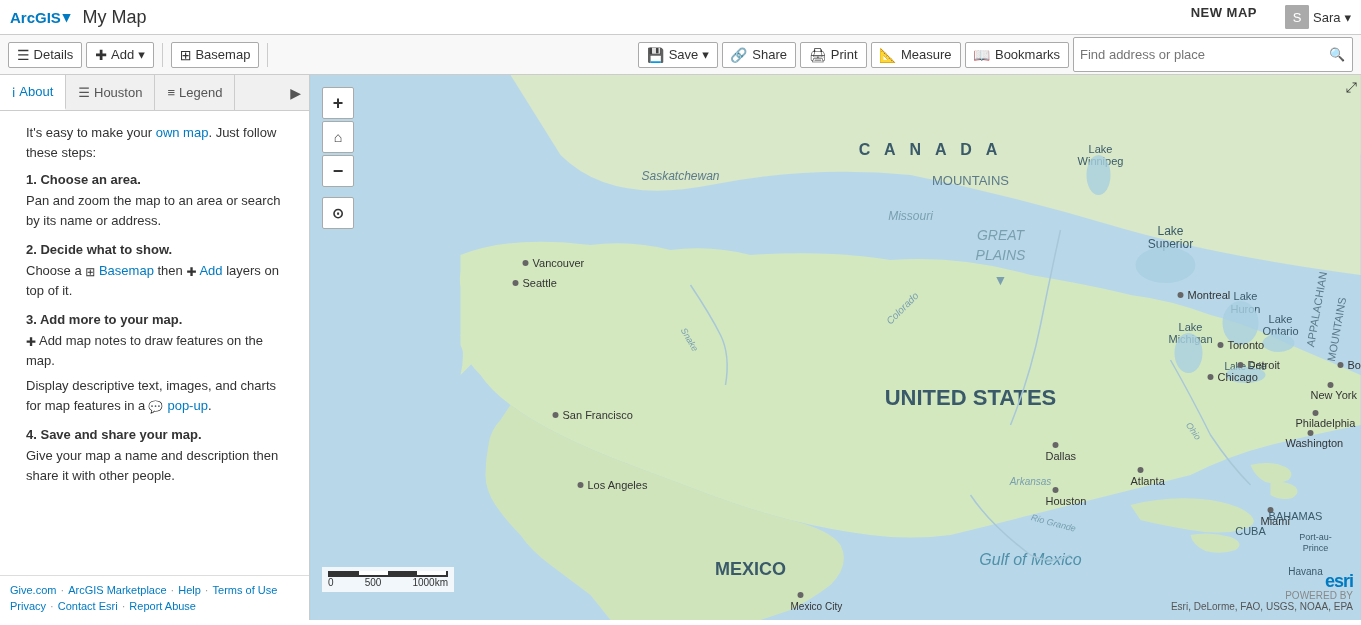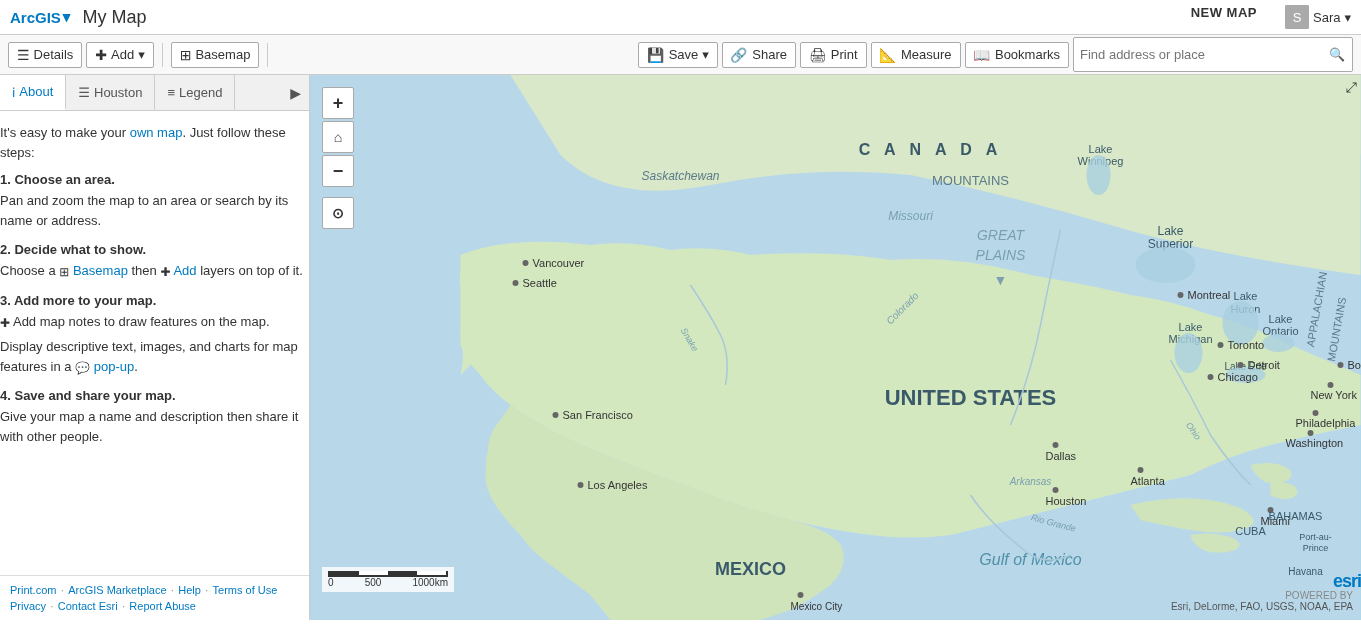--- a/index.html
+++ b/index.html
@@ -144,21 +144,21 @@
     }
     .sidebar-tab-icon { font-size: 13px; }
     #sidebar-collapse {
       margin-left: auto;
       padding: 0 8px;
       cursor: pointer;
       color: #555;
       font-size: 14px;
     }
     #sidebar-content {
-      padding: 12px 0;
+      padding: 12px 26px;
       overflow-y: auto;
       flex: 1;
     }
     #sidebar-content p { line-height: 1.5; margin-bottom: 10px; font-size: 13px; }
     #sidebar-content a { color: #007AC2; text-decoration: none; }
     .step-title { font-weight: bold; margin-bottom: 4px; margin-top: 0; font-size: 13px; }
     .step-num { color: #333; }
     .step-body { margin-left: 0; font-size: 13px; line-height: 1.5; }
     .inline-icon { font-size: 12px; vertical-align: middle; }
 
@@ -248,21 +248,21 @@
       position: absolute;
       bottom: 8px;
       right: 8px;
       font-size: 10px;
       color: #555;
       text-align: right;
     }
     #esri-logo {
       position: absolute;
       bottom: 28px;
-      right: 0;
+      right: 8px;
       font-size: 18px;
       font-weight: bold;
       color: #007AC2;
       letter-spacing: -1px;
     }
     #expand-icon {
       position: absolute;
       top: 4px;
       right: 4px;
       font-size: 14px;
@@ -399,21 +399,21 @@
       <div class="step-title" style="margin-top:12px;">
         <span class="step-num">4.</span>
         <span>Save and share your map.</span>
       </div>
       <div class="step-body">
         <span>Give your map a name and description then share it with other people.</span>
       </div>
     </div>
 
     <div id="sidebar-footer">
-      <a href="#">Print.com</a>
+      <a href="#">Give.com</a>
       <span class="footer-sep">·</span>
       <a href="#">ArcGIS Marketplace</a>
       <span class="footer-sep">·</span>
       <a href="#">Help</a>
       <span class="footer-sep">·</span>
       <a href="#">Terms of Use</a>
       <br>
       <a href="#">Privacy</a>
       <span class="footer-sep">·</span>
       <a href="#">Contact Esri</a>

